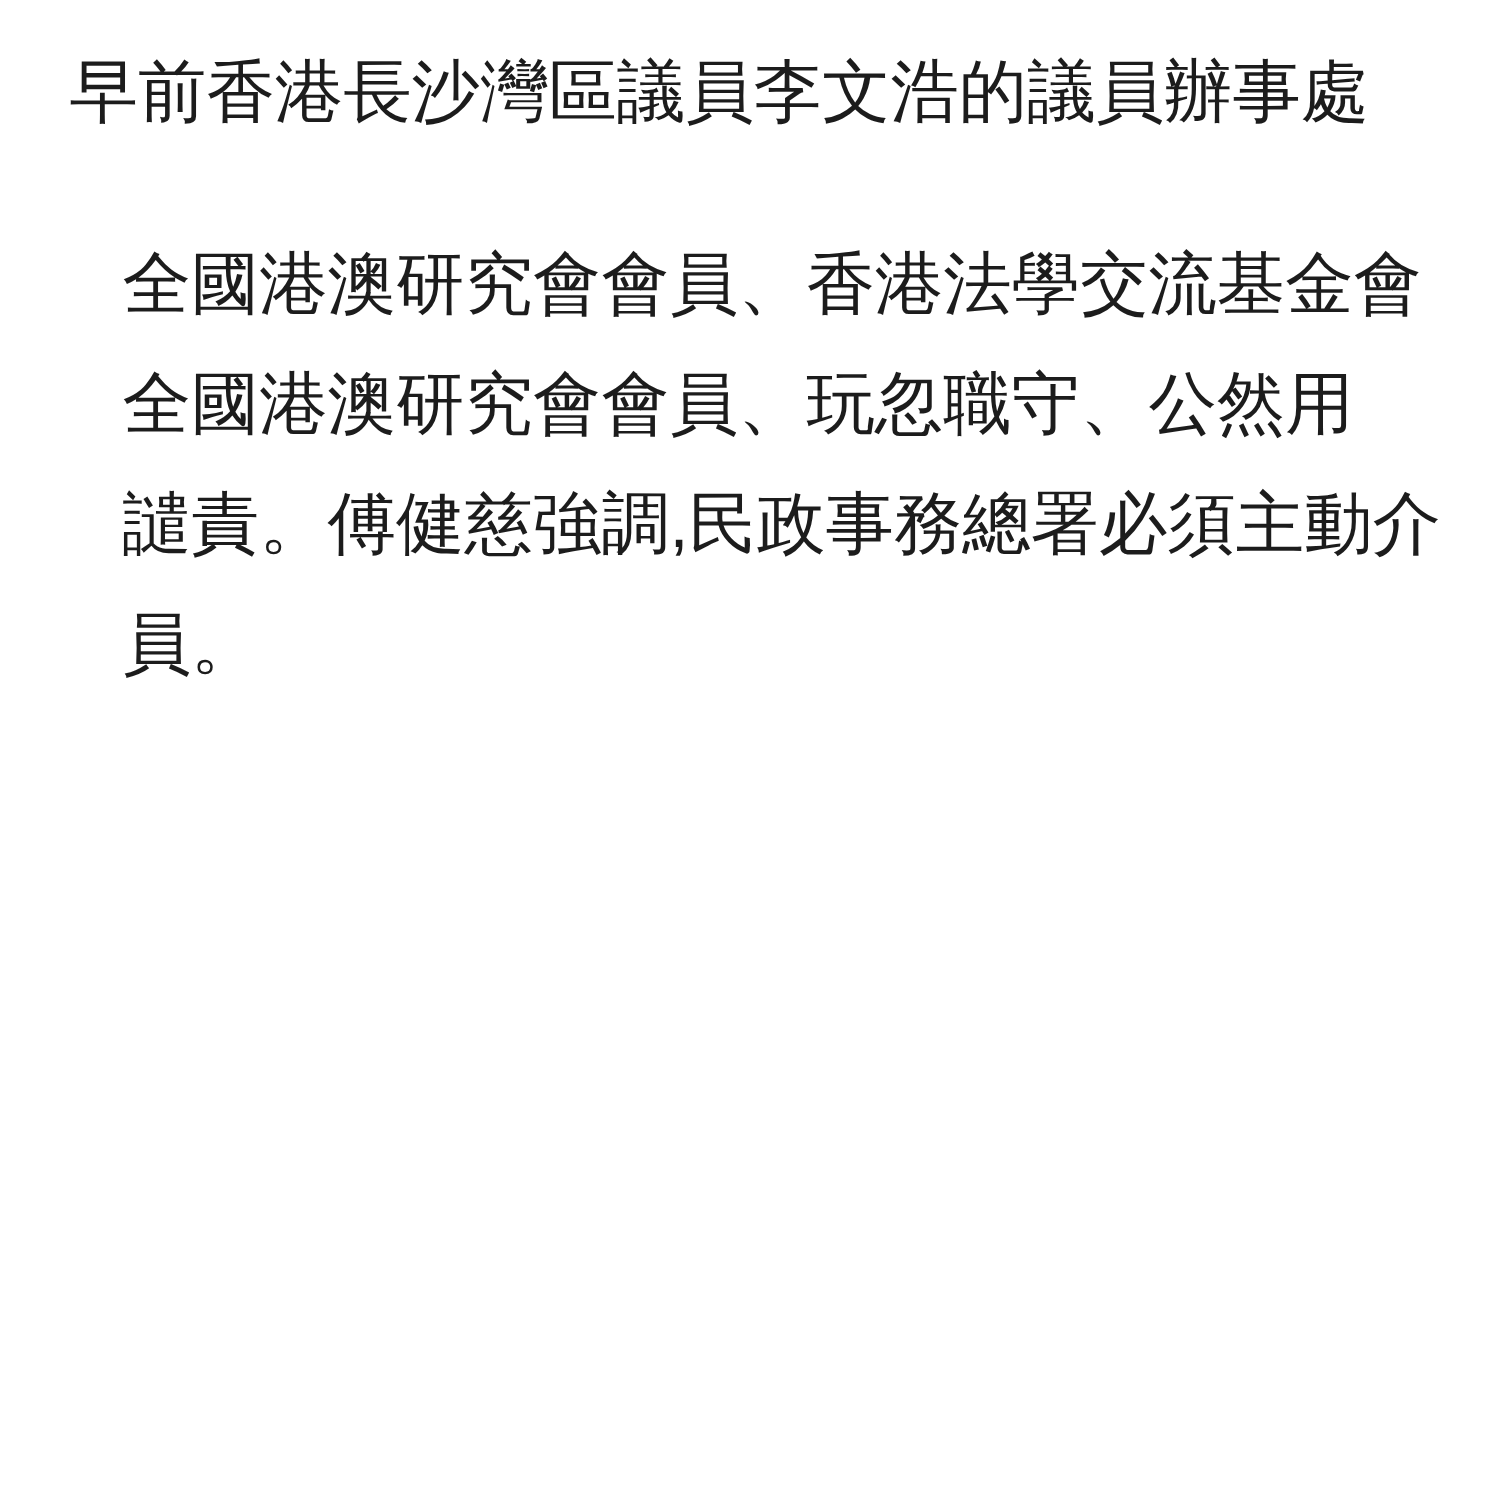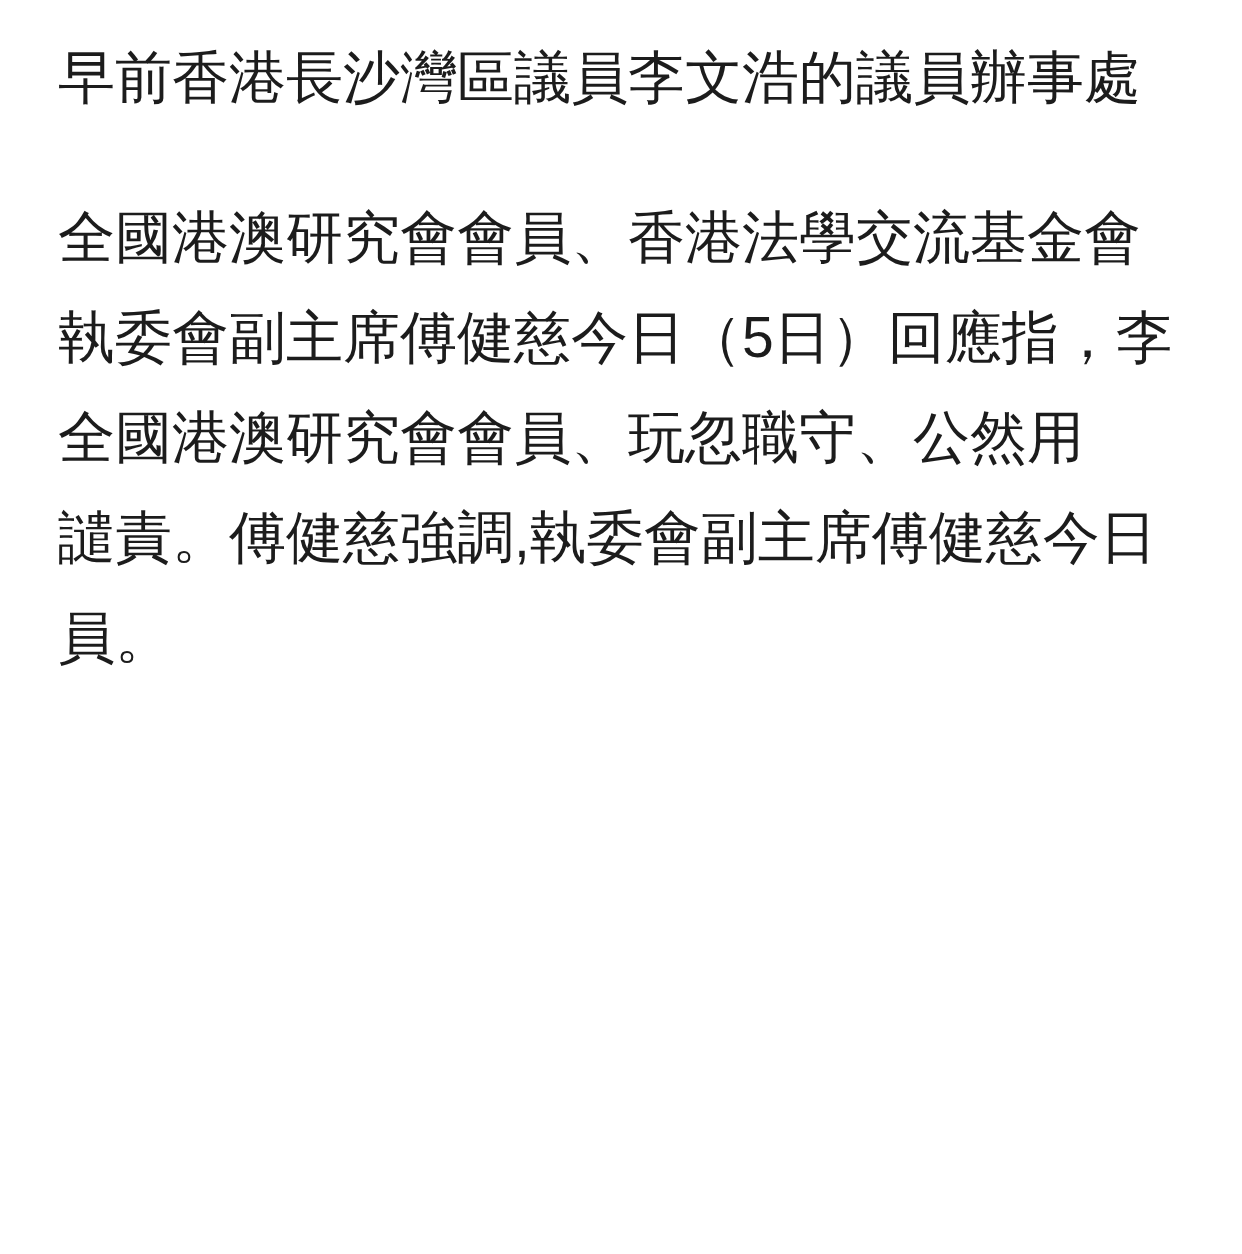--- a/index.html
+++ b/index.html
@@ -17,20 +17,21 @@
     box-sizing: border-box;
     width: 1242px;
     padding: 27px 50px 0 58px;
     color: #1c1c1c;
   }
   .paragraph {
     margin: 0 0 60px 0;
   }
   .paragraph:last-child {
     margin-bottom: 0;
+    margin-left: 44px;
   }
   .line {
     font-size: 57px;
     line-height: 100px;
     font-weight: 400;
     letter-spacing: 0px;
     white-space: nowrap;
     text-align: left;
   }
 </style>
@@ -38,19 +39,18 @@
 <body>
 
 <div class="article">
 
   <div class="paragraph">
     <div class="line">早前香港長沙灣區議員李文浩的議員辦事處</div>
   </div>
 
   <div class="paragraph">
     <div class="line">全國港澳研究會會員、香港法學交流基金會</div>
-    <div class="line">執委會副主席傅健慈今日（5日）回應指，李</div>
     <div class="line">全國港澳研究會會員、玩忽職守、公然用</div>
-    <div class="line">譴責。傅健慈強調,執委會副主席傅健慈今日</div>
+    <div class="line">譴責。傅健慈強調,民政事務總署必須主動介</div>
     <div class="line">員。</div>
   </div>
 
 </div>
 
 </body></html>

